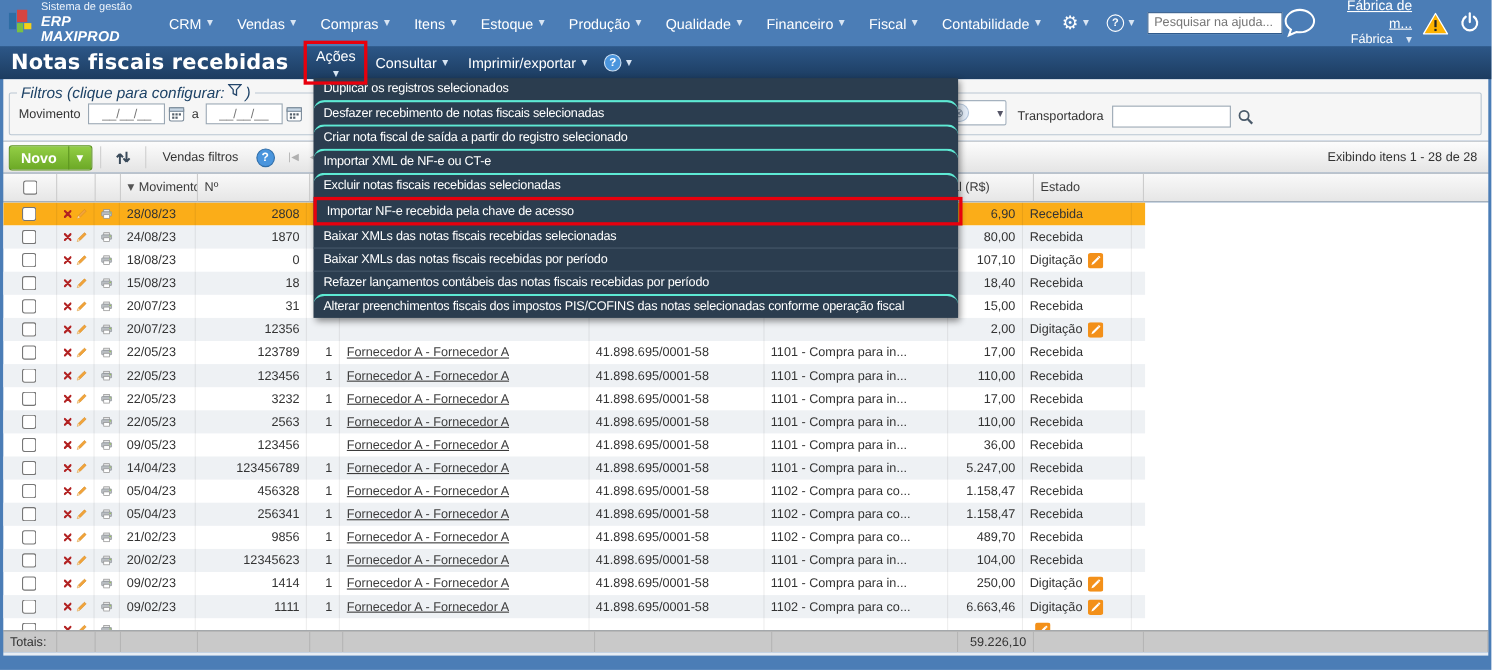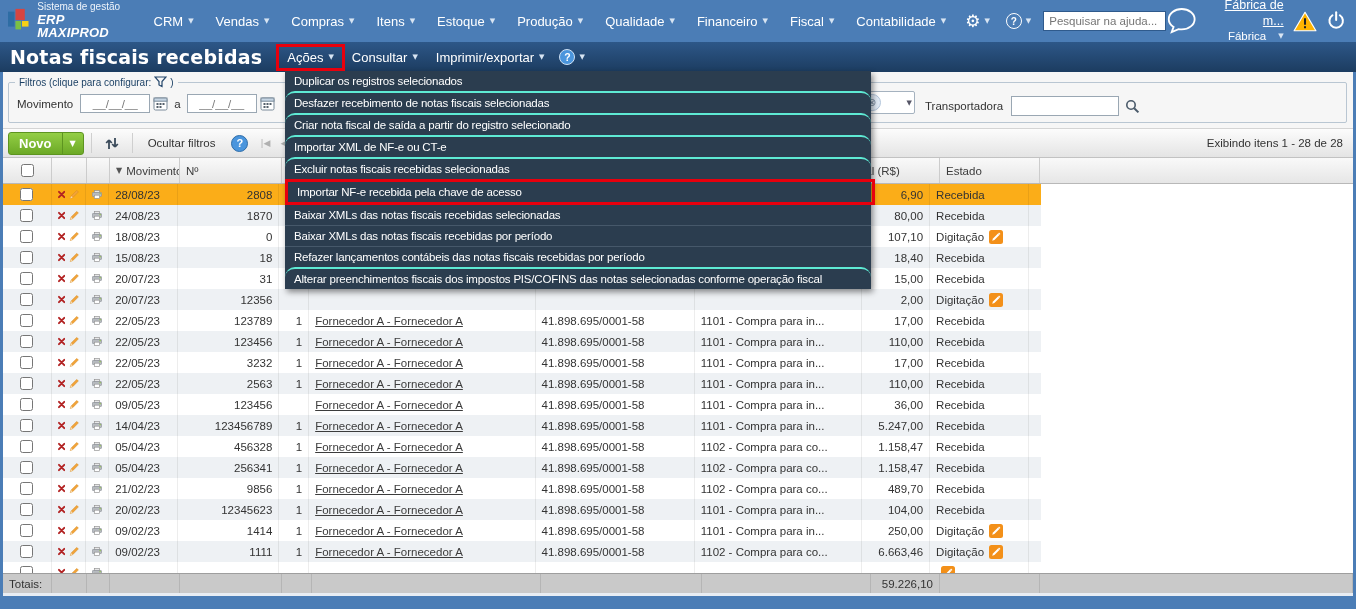--- a/index.html
+++ b/index.html
@@ -26,29 +26,29 @@
   .account { text-align:right; line-height:1.25; }
   .account-link { font-size:12.5px; text-decoration:underline; cursor:pointer; }
   .account-sub { font-size:11.5px; display:flex; justify-content:flex-end; align-items:center; gap:12px; cursor:pointer; }
 
   
   .titlebar { position:absolute; left:0; top:42px; width:1356px; height:30px;
               background:linear-gradient(#2d5788,#1c3c60); display:flex; align-items:center; color:#fff; }
   .page-title { font-family:"DejaVu Sans",sans-serif; font-weight:bold; font-size:19px; padding:0 10px; letter-spacing:.2px; }
   .tb-menus { display:flex; align-items:center; margin-left:6px; }
   .tb-menu { display:flex; align-items:center; gap:5px; padding:4px 9px; font-size:13px; cursor:pointer; }
-  .red-outline { outline:3px solid #e8000d; outline-offset:-1px; }
+  .red-outline { outline:3px solid #e8000d; outline-offset:-1px;flex-direction:column; }
   .tb-help { width:16px; height:16px; background:#4a95dd; border:1px solid #cfe2f5; border-radius:50%;
              display:flex; align-items:center; justify-content:center; font-size:10.5px; font-weight:bold; margin:0 4px 0 6px; cursor:pointer; }
 
   
   .filters { position:absolute; left:3px; top:72px; width:1350px; height:56px; background:#f6f6f6; }
   .filters fieldset { position:absolute; left:5px; top:4px; width:1339px; height:47px;
                       border:1px solid #b9c6d2; border-radius:2px; }
-  .filters legend { margin-left:6px; padding:0 4px; font-size:10px; color:#1d4266; display:flex; align-items:center; gap:3px; }
+  .filters legend { margin-left:6px; padding:0 4px; font-size:14px; color:#1d4266; display:flex; align-items:flex-start; gap:3px;font-style:italic; }
   .filter-row { position:absolute; left:14px; top:22px; display:flex; align-items:center; }
   .flabel { color:#333; }
   .date-input { width:70px; height:19px; border:1px solid #9aa7b3; text-align:center; color:#777;
                 font-size:11.5px; font-family:"Liberation Sans",sans-serif; margin-left:7px; }
   .cal-btn { margin-left:3px; cursor:pointer; display:flex; align-items:center; }
   .between { margin:0 6px; }
   .numero-clip { width:13px; overflow:hidden; white-space:nowrap; margin-left:12px; color:#333; }
   .estado-combo { position:absolute; left:848px; top:19px; width:64px; height:23px; background:#fff;
                   border:1px solid #a5b2bf; border-radius:2px; display:flex; align-items:center; padding:1px 2px; }
   .estado-chip { background:#e3ecf7; border:1px solid #b3c5da; border-radius:9px; height:17px;
@@ -305,21 +305,21 @@
       <span class="arrpart" style="color:#fff">▼</span>
     </div>
     <div class="tool-sep"></div>
     <div class="icon-btn">
       <svg width="16" height="15" viewBox="0 0 16 15">
         <path d="M5 13 V4 M5 4 L2.2 7 M5 4 L7.8 7" stroke="#3a4a5a" stroke-width="1.8" fill="none"></path>
         <path d="M11 2 V11 M11 11 L8.2 8 M11 11 L13.8 8" stroke="#3a4a5a" stroke-width="1.8" fill="none"></path>
       </svg>
     </div>
     <div class="tool-sep"></div>
-    <div class="btn-flat">Ocultar filtros</div>
+    <div class="btn-flat">Vendas filtros</div>
     <div class="tb-help2">?</div>
     <div class="pager">
       <span>|◀</span>
       <span>◀</span>
     </div>
     <div class="exibindo">Exibindo itens 1 - 28 de 28</div>
   </div>
 
   <div class="grid-header">
     <div class="hcell c-check">

